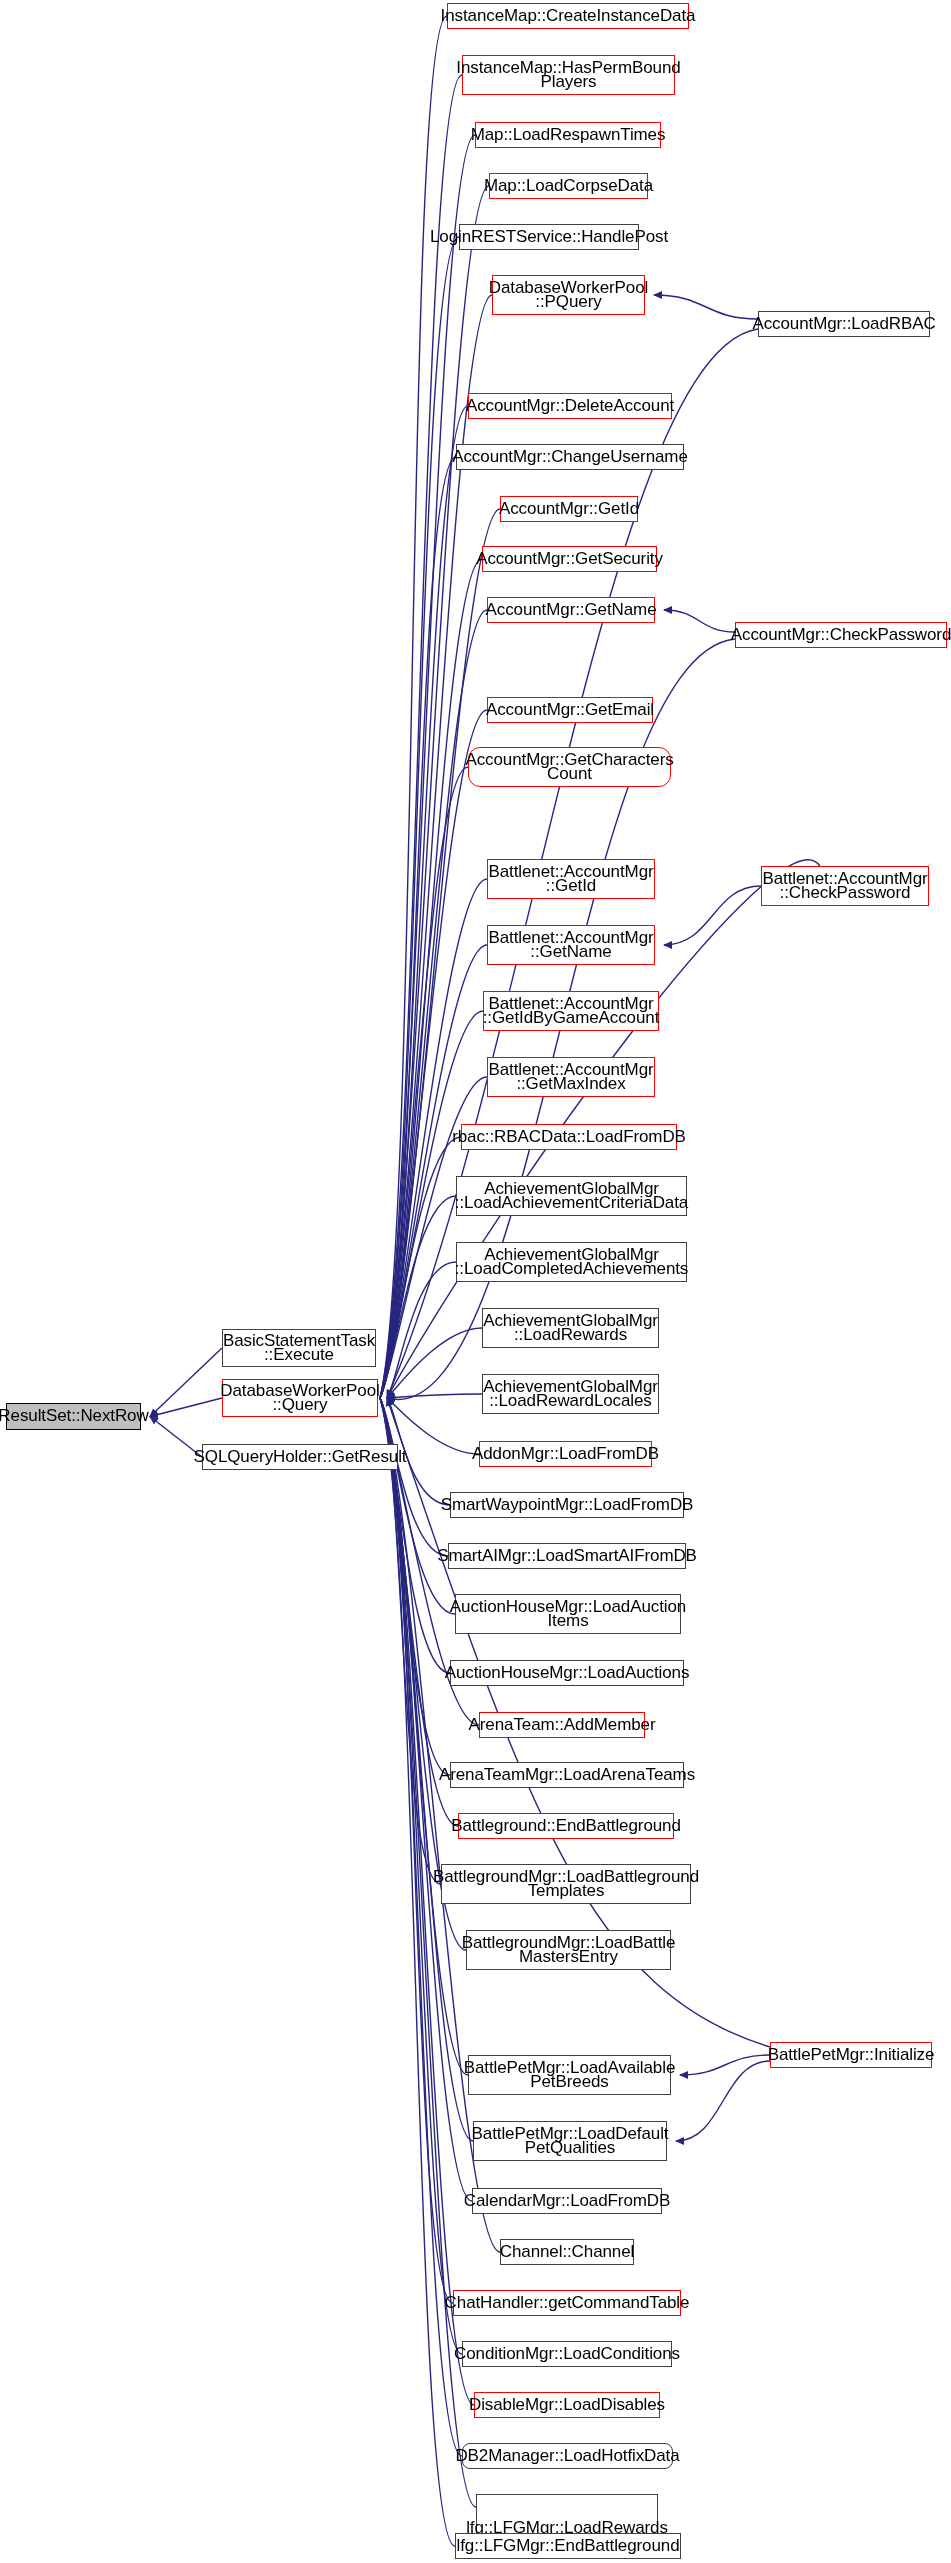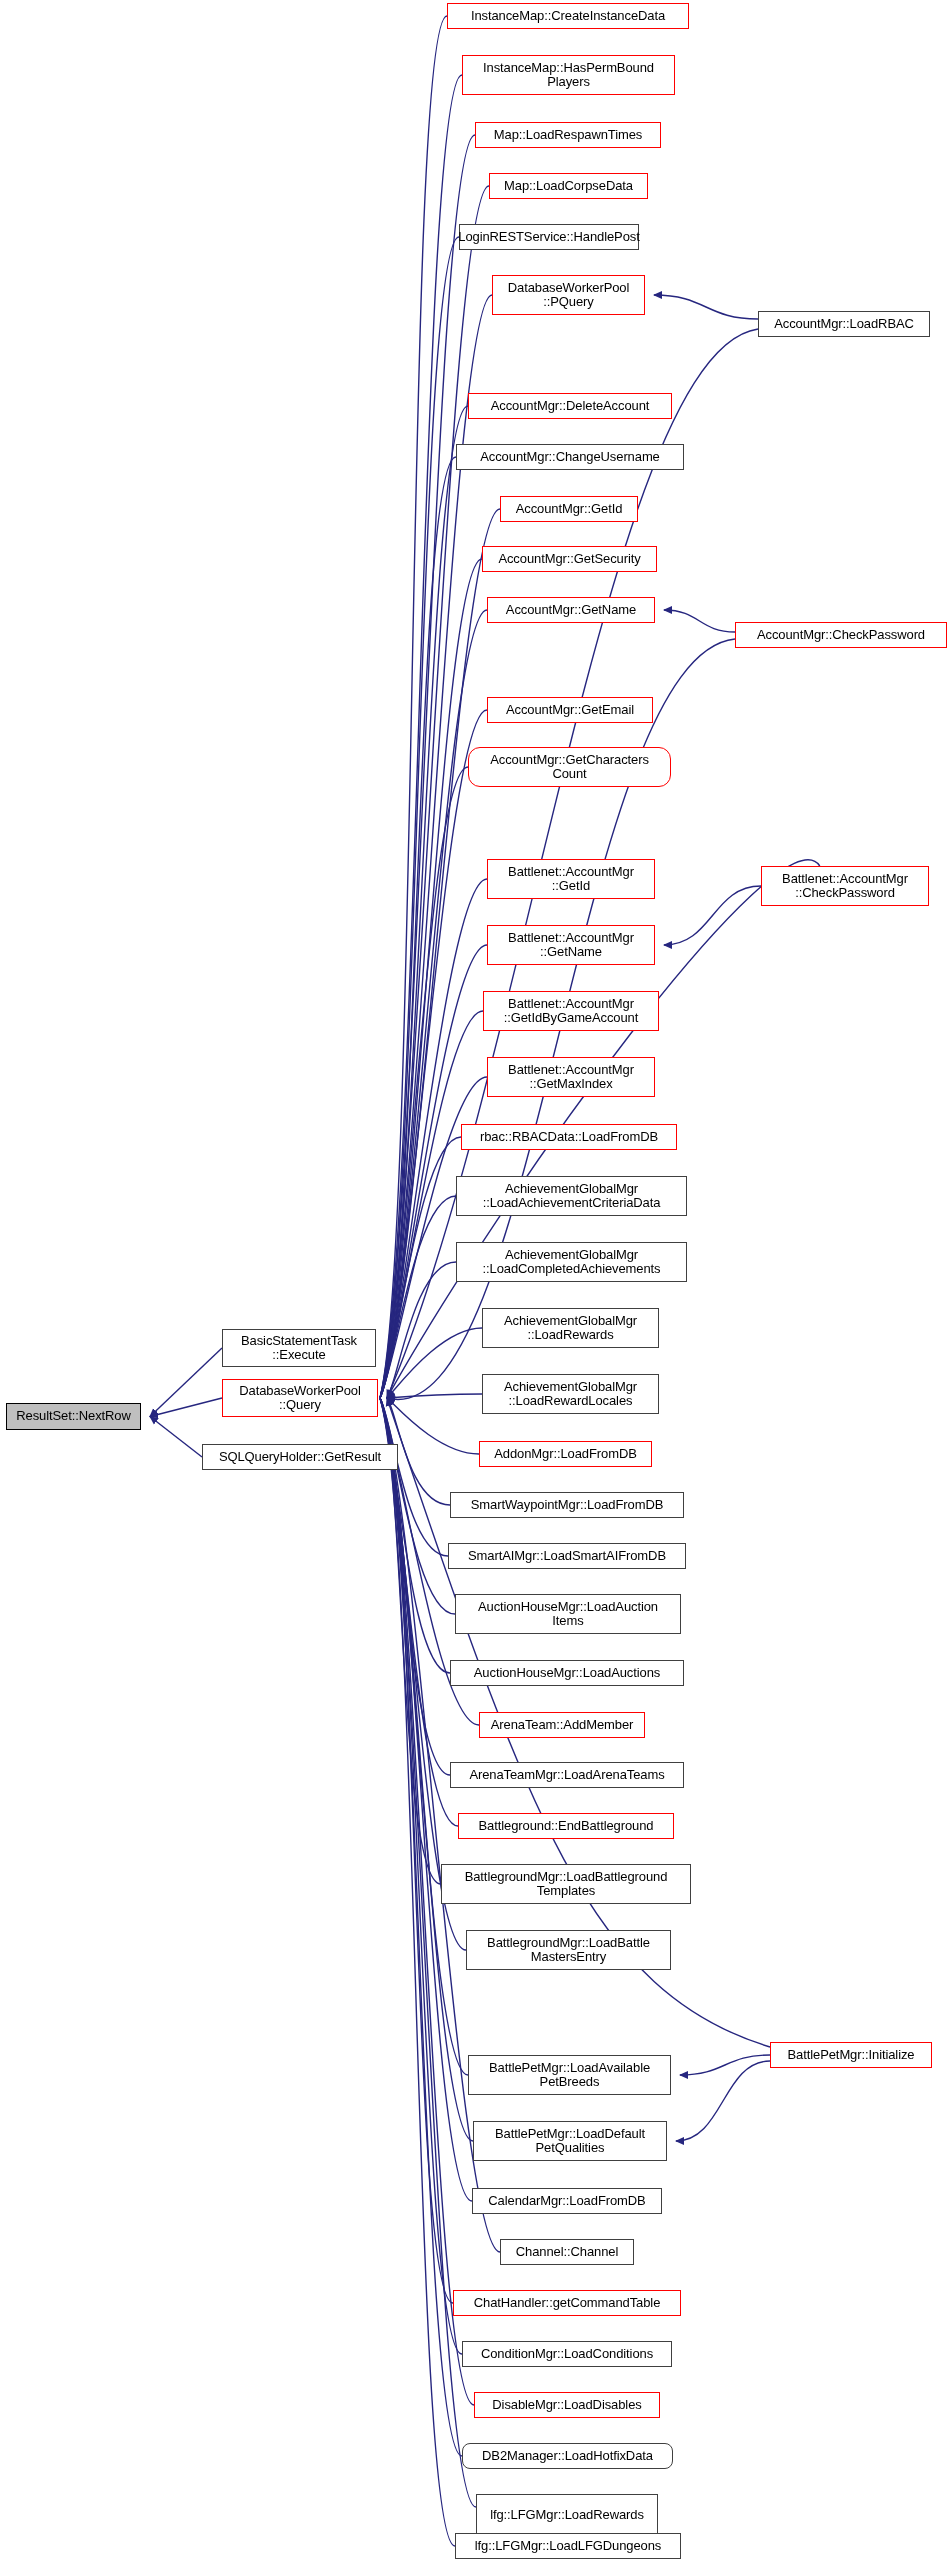--- a/index.html
+++ b/index.html
@@ -2,21 +2,21 @@
 <html><head>
 <meta charset="utf-8">
 <style>
   html,body{margin:0;padding:0;background:#ffffff;}
   body{width:951px;height:2563px;overflow:hidden;
        font-family:"Liberation Sans","DejaVu Sans",sans-serif;}
   #graph{position:relative;width:951px;height:2563px;background:#ffffff;}
   svg.edges{position:absolute;left:0;top:0;width:951px;height:2563px;pointer-events:none;}
   .node{position:absolute;box-sizing:border-box;display:flex;align-items:center;
         justify-content:center;text-align:center;background:#ffffff;
-        font-size:13px;line-height:14.5px;color:#000000;letter-spacing:-0.1px;}
+        font-size:17px;line-height:14.5px;color:#000000;letter-spacing:-0.1px;}
   .node.black{border:1.3px solid #404040;}
   .node.red{border:1.5px solid #ff0000;}
   .node.root{border:1.3px solid #000000;background:#bfbfbf;}
   .node span{display:block;padding:0 4px;white-space:pre-line;}
 </style>
 </head>
 <body>
 
 <div id="graph">
   <svg class="edges" viewBox="0 0 951 2563" preserveAspectRatio="none">
@@ -226,25 +226,25 @@
       </div>
       <div class="node black" style="left: 462px; top: 2341px; width: 210px; height: 26px;">
         <span>ConditionMgr::LoadConditions</span>
       </div>
       <div class="node red" style="left: 474px; top: 2392px; width: 186px; height: 26px;">
         <span>DisableMgr::LoadDisables</span>
       </div>
       <div class="node black" style="left: 462px; top: 2443px; width: 211px; height: 26px; border-radius: 8px;">
         <span>DB2Manager::LoadHotfixData</span>
       </div>
-      <div class="node black" style="left: 476px; top: 2494px; width: 182px; height: 42px;">
+      <div class="node black" style="left: 476px; top: 2494px; width: 182px; height: 42px; align-items: flex-end;">
         <span>lfg::LFGMgr::LoadRewards</span>
       </div>
       <div class="node black" style="left: 455px; top: 2533px; width: 226px; height: 26px;">
-        <span>lfg::LFGMgr::LoadLFGDungeons</span>
+        <span>lfg::LFGMgr::EndBattleground</span>
       </div>
       <div class="node black" style="left: 758px; top: 311px; width: 172px; height: 26px;">
         <span>AccountMgr::LoadRBAC</span>
       </div>
       <div class="node red" style="left: 735px; top: 622px; width: 212px; height: 26px;">
         <span>AccountMgr::CheckPassword</span>
       </div>
       <div class="node red" style="left: 761px; top: 866px; width: 168px; height: 40px;">
         <span>Battlenet::AccountMgr
 ::CheckPassword</span>

